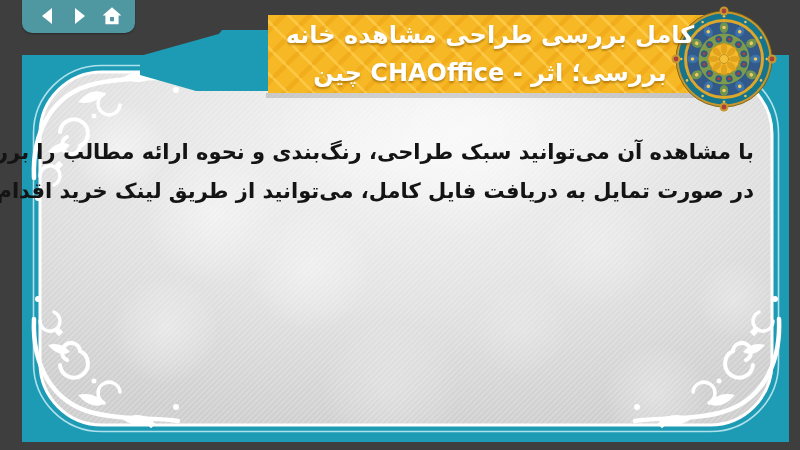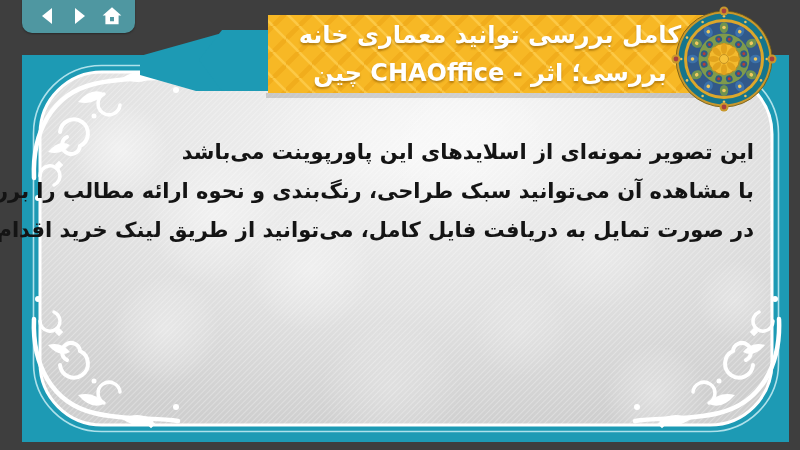--- a/index.html
+++ b/index.html
@@ -274,23 +274,22 @@
       </svg>
     </button>
     <button class="nav-btn" title="home">
       <svg width="22" height="22" viewBox="0 0 20 20">
         <path d="M10,2 L18.5,9.5 H16 V17.5 H4 V9.5 H1.5 Z M8.2,11 h3.6 v3.8 h-3.6 Z" fill="#ffffff" fill-rule="evenodd"></path>
       </svg>
     </button>
   </div>
 
   <div class="banner-text">
-    <div>کامل بررسی توانید معماری خانه</div>
+    <div>کامل بررسی طراحی مشاهده خانه</div>
     <div>بررسی؛ اثر - CHAOffice چین</div>
   </div>
 
   <div class="body-text">
-    <div>این تصویر نمونه‌ای از اسلایدهای این پاورپوینت می‌باشد</div>
     <div>با مشاهده آن می‌توانید سبک طراحی، رنگ‌بندی و نحوه ارائه مطالب را بررسی نمایید</div>
     <div>در صورت تمایل به دریافت فایل کامل، می‌توانید از طریق لینک خرید اقدام فرمایید</div>
   </div>
 
 </div>
 
 </body></html>

